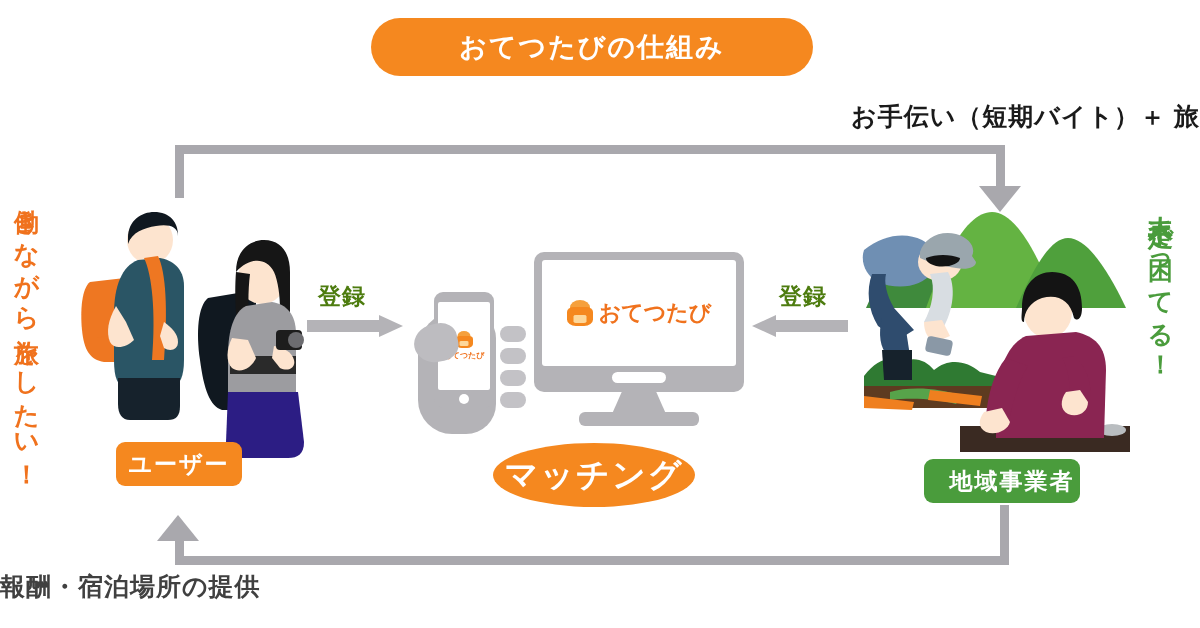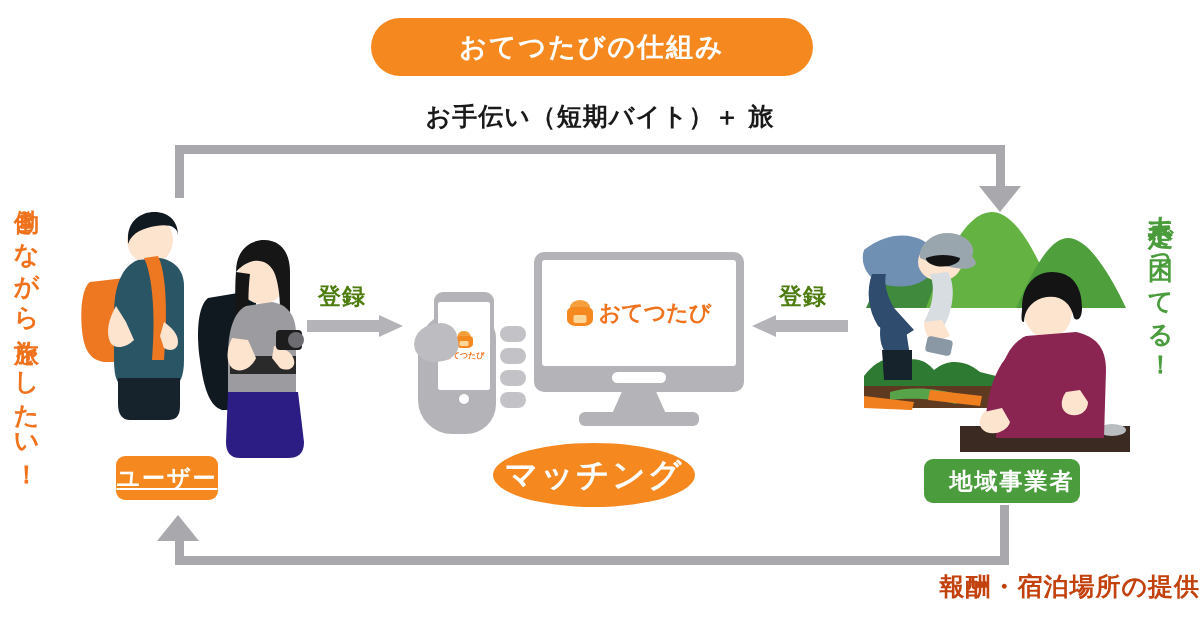--- a/index.html
+++ b/index.html
@@ -18,21 +18,21 @@
     background: #f5881f;
     border-radius: 29px;
     display: flex; align-items: center; justify-content: center;
     color: #ffffff;
     font-size: 27px; font-weight: bold; letter-spacing: 2px;
   }
 
   
   .top-caption {
     position: absolute; left: 0; top: 100px; width: 1200px;
-    text-align: center;
+    text-align: right;
     font-size: 25px; font-weight: bold; color: #1a1a1a;
     letter-spacing: 1px;
   }
 
   
   .gline { position: absolute; background: #a9a8ad; }
   
   #top-h { left: 175px; top: 145px; width: 830px; height: 9px; }
   #top-l { left: 175px; top: 145px; width: 9px; height: 53px; }
   #top-r { left: 996px; top: 145px; width: 9px; height: 45px; }
@@ -96,35 +96,35 @@
     border-right: 24px solid #b4b3b7;
   }
 
   
   .chip {
     position: absolute;
     display: flex; align-items: center; justify-content: center;
     border-radius: 9px;
     color: #fff; font-weight: bold; font-size: 23px; letter-spacing: 2px;
   }
-  #chip-user     { left: 116px; top: 456px; width: 102px; height: 44px; background: #f5881f; text-decoration: underline; }
+  #chip-user     { left: 116px; top: 442px; width: 126px; height: 44px; background: #f5881f; }
   #chip-business { left: 924px; top: 459px; width: 156px; height: 44px; background: #4a9c3c; padding-left: 20px; }
 
   .ellipse-chip {
     position: absolute; left: 493px; top: 443px; width: 202px; height: 64px;
     background: #f5881f; border-radius: 50%;
     display: flex; align-items: center; justify-content: center;
     color: #fff; font-weight: bold; font-size: 33px; letter-spacing: 2px;
   }
 
   
   .bottom-caption {
     position: absolute; left: 0; top: 570px; width: 1200px;
-    text-align: right;
-    font-size: 25px; font-weight: bold; color: #c2410c; letter-spacing: 1px;
+    text-align: left;
+    font-size: 25px; font-weight: bold; color: #404040; letter-spacing: 1px;
   }
 
   
   #monitor { position: absolute; left: 534px; top: 252px; width: 222px; height: 186px; }
   .mon-body {
     position: absolute; left: 0; top: 0; width: 210px; height: 140px;
     background: #b4b3b7; border-radius: 10px;
   }
   .mon-screen {
     position: absolute; left: 8px; top: 8px; width: 194px; height: 106px;

